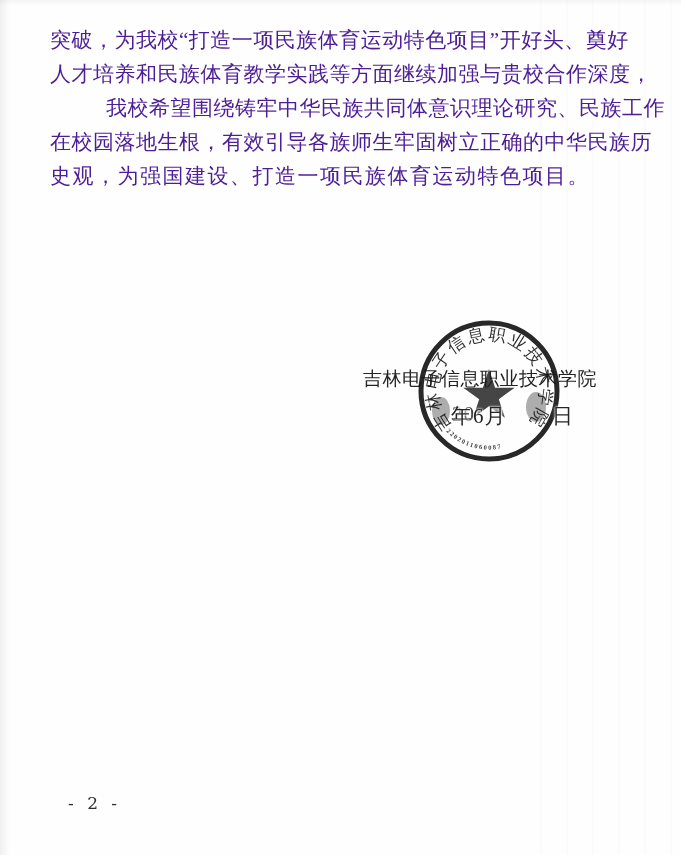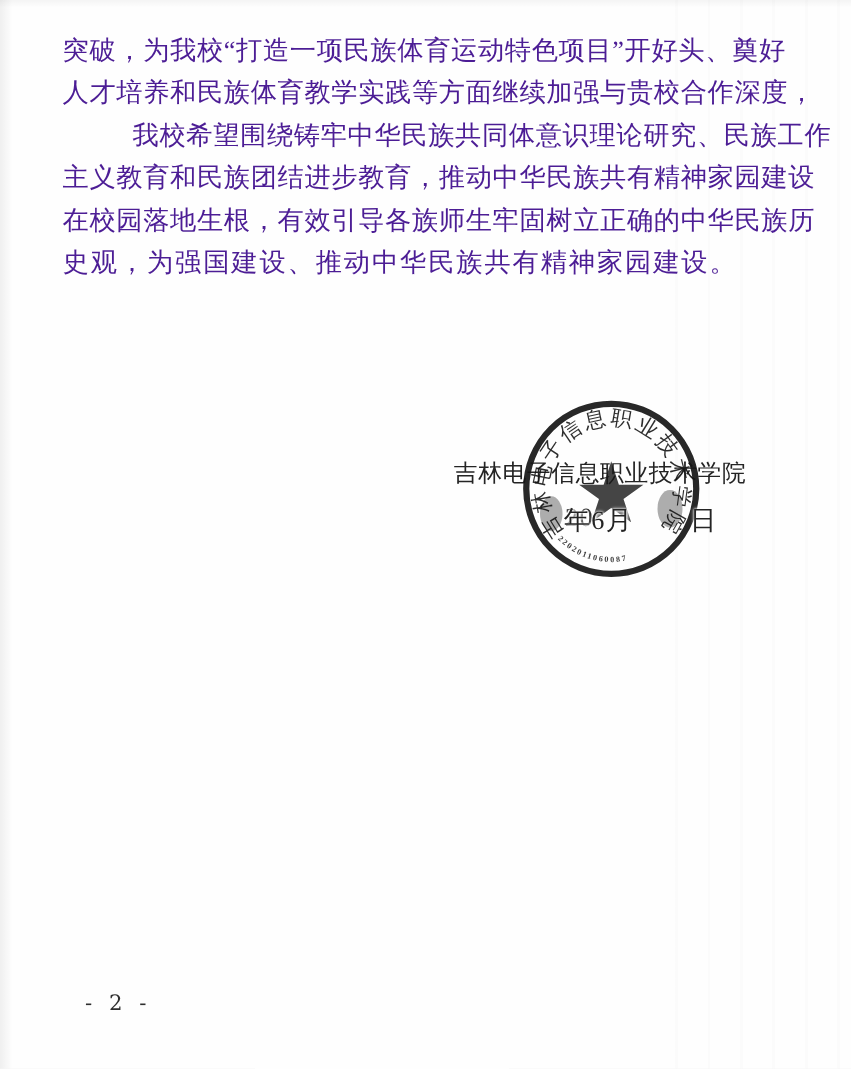--- a/index.html
+++ b/index.html
@@ -89,23 +89,22 @@
 <div class="page">
 
   <div class="edge-left"></div>
   <div class="edge-top"></div>
   <div class="streaks"></div>
 
   <div class="body-text">
       <div class="line">突破，为我校“打造一项民族体育运动特色项目”开好头、奠好</div>
       <div class="line">人才培养和民族体育教学实践等方面继续加强与贵校合作深度，</div>
       <div class="line indent">我校希望围绕铸牢中华民族共同体意识理论研究、民族工作</div>
-      <div class="line">主义教育和民族团结进步教育，推动中华民族共有精神家园建设</div>
       <div class="line">在校园落地生根，有效引导各族师生牢固树立正确的中华民族历</div>
-      <div class="line para-end">史观，为强国建设、推动中华民族共有精神家园建设。</div>
+      <div class="line para-end">史观，为强国建设、打造一项民族体育运动特色项目。</div>
     </div>
 
   <div class="sig-org">吉林电子信息职业技术学院</div>
 
   <div class="sig-date date-p1">20</div>
   <div class="sig-date date-p2">年6月</div>
   <div class="sig-date date-p3">日</div>
 
   <svg class="seal" viewBox="0 0 150 150" xmlns="http://www.w3.org/2000/svg">
     <defs>

